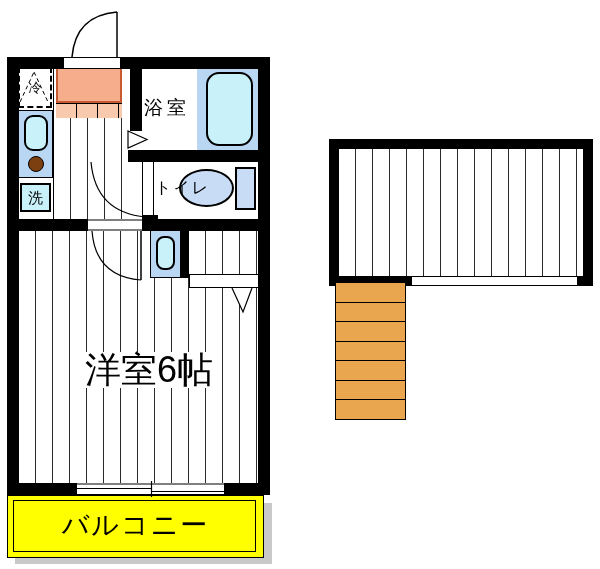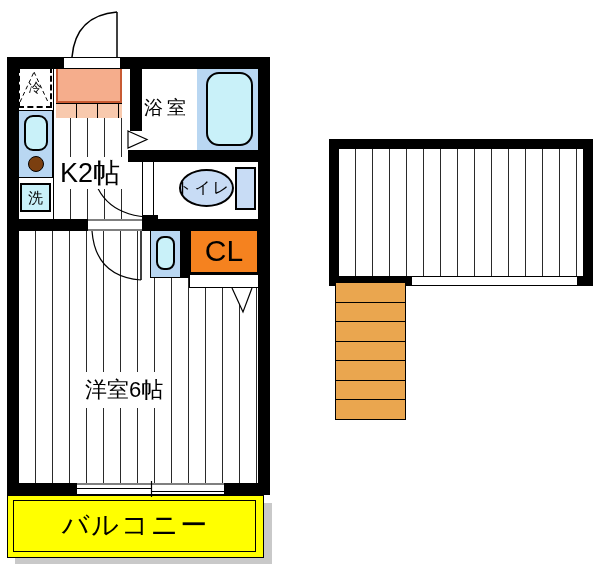--- a/index.html
+++ b/index.html
@@ -36,23 +36,20 @@
     </div>
 
   <div class="abs" style="left:206px;top:72px;width:47px;height:74px;background:#c9f1f9;border:2px solid #000;border-radius:13px;"></div>
 
   <div class="abs" style="left:179px;top:169px;width:55px;height:38px;background:#c8dcf5;border:2px solid #000;border-radius:50%;"></div>
   <div class="abs" style="left:235px;top:167px;width:21px;height:43px;background:#c8dcf5;border:2px solid #000;"></div>
 
   <div class="abs" style="left:150px;top:228px;width:31px;height:50px;background:#b9d7f2;border:1px solid #000;"></div>
   <div class="abs" style="left:156px;top:236px;width:19px;height:34px;background:#c9f1f9;border:2px solid #000;border-radius:8px;"></div>
   <div class="abs wall" style="left:181px;top:228px;width:8px;height:50px;"></div>
-  <div class="abs lbl" style="left:189px;top:228px;width:70px;height:46px;background:#f5821f;border:2px solid #000;font-size:30px;">
-      <span>CL</span>
-    </div>
   <div class="abs" style="left:189px;top:274px;width:70px;height:14px;background:#fff;border:1px solid #000;"></div>
 
   <div class="abs" style="left:264px;top:503px;width:8px;height:58px;background:#c9c9c9;"></div>
   <div class="abs" style="left:15px;top:558px;width:257px;height:6px;background:#c9c9c9;"></div>
   <div class="abs" style="left:7px;top:495px;width:257px;height:63px;background:#ffff00;border:1px solid #000;"></div>
   <div class="abs" style="left:13px;top:500px;width:243px;height:52px;border:1px solid #000;"></div>
 
   <div class="abs wall" style="left:7px;top:57px;width:263px;height:12px;"></div>
   <div class="abs wall" style="left:7px;top:57px;width:12px;height:438px;"></div>
   <div class="abs wall" style="left:258px;top:57px;width:12px;height:438px;"></div>
@@ -111,30 +108,27 @@
 
     <g stroke="#000" stroke-width="1.2">
       <line x1="77" y1="484" x2="224" y2="484"></line>
       <line x1="77" y1="494.5" x2="224" y2="494.5"></line>
       <line x1="77" y1="488.5" x2="152" y2="488.5"></line>
       <line x1="151" y1="491.5" x2="224" y2="491.5"></line>
       <line x1="151.5" y1="481" x2="151.5" y2="497"></line>
     </g>
   </svg>
 
-  <div class="abs lbl whitebg" style="left:57px;top:157px;height:32px;font-size:27px;">
-      <span>K2帖</span>
-    </div>
   <div class="abs lbl" style="left:144px;top:95px;height:24px;font-size:19px;letter-spacing:4px;">
       <span>浴室</span>
     </div>
-  <div class="abs lbl" style="left:176px;top:179px;height:18px;font-size:16px;letter-spacing:2px;justify-content:center;">
+  <div class="abs lbl" style="left:155px;top:179px;height:18px;font-size:16px;letter-spacing:2px;justify-content:center;">
       <span>トイレ</span>
     </div>
-  <div class="abs lbl whitebg" style="left:82px;top:352px;height:36px;font-size:22px;margin-top:20px;">
+  <div class="abs lbl whitebg" style="left:82px;top:352px;height:36px;font-size:36px;">
       <span>洋室6帖</span>
     </div>
   <div class="abs lbl" style="left:7px;top:495px;width:257px;height:60px;font-size:27px;letter-spacing:2px;">
       <span>バルコニー</span>
     </div>
   <div class="abs lbl" style="left:18px;top:67px;width:34px;height:41px;font-size:13px;">
       <span>冷</span>
     </div>
 
 </div>

